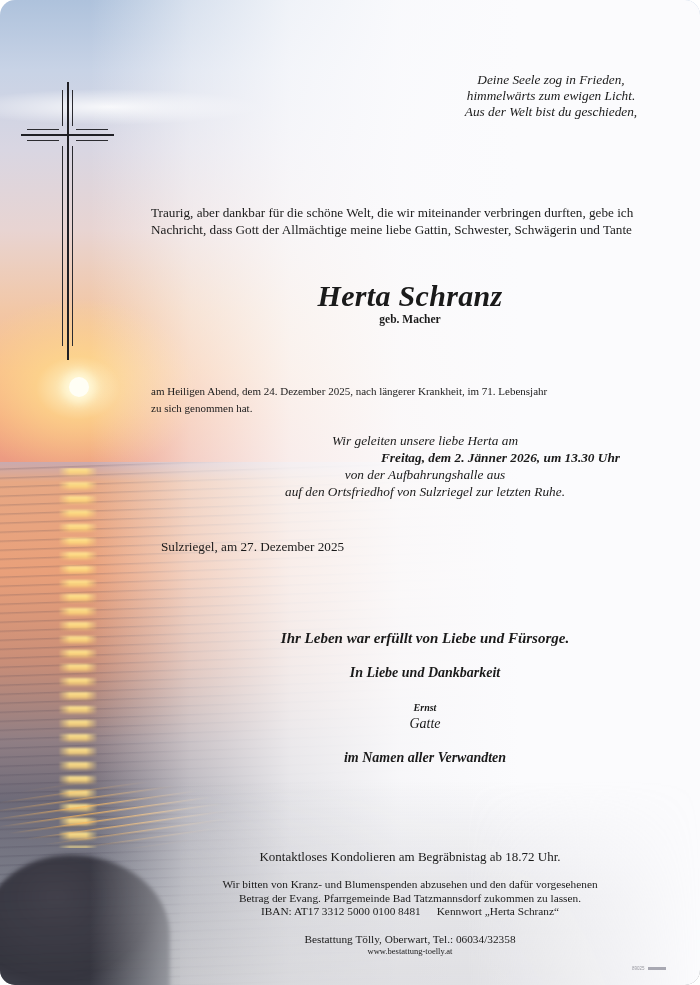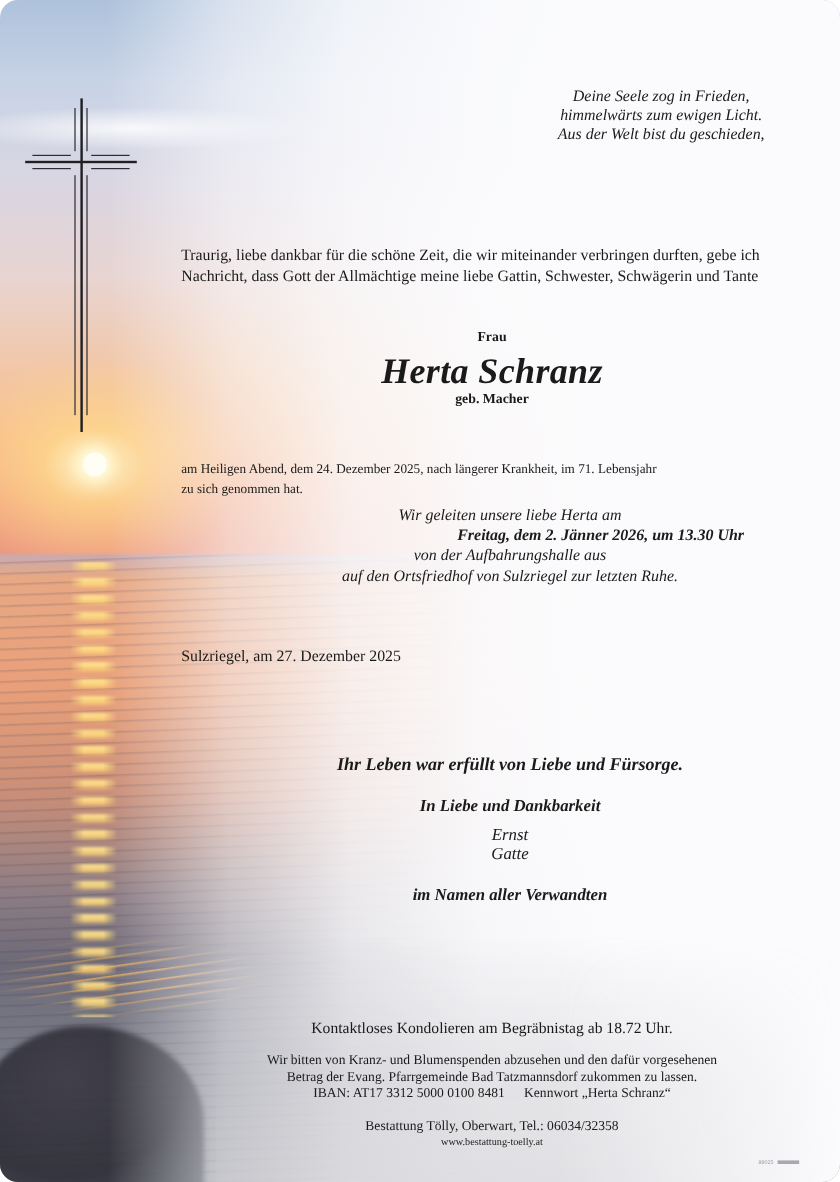--- a/index.html
+++ b/index.html
@@ -86,32 +86,32 @@
   }
   .title-block { position:absolute; left:200px; top:274px; width:420px; text-align:center; }
   .title-block .frau { font-weight:bold; font-size:11.5px; line-height:14px; }
   .title-block .name { font-weight:bold; font-style:italic; font-size:30px; line-height:34px; margin-top:5px; letter-spacing:0.3px; }
   .title-block .geb { font-weight:bold; font-size:11.5px; line-height:14px; margin-top:-1px; }
   .death {
     position:absolute; left:151px; top:383px; width:540px;
     font-size:11px; line-height:17px; white-space:nowrap;
   }
   .funeral {
-    position:absolute; left:230px; top:420px; width:390px;
+    position:absolute; left:230px; top:432px; width:390px;
     text-align:center; font-style:italic; font-size:13.3px; line-height:17px;
   }
   .funeral .bold { font-weight:bold;text-align:right; }
   .funeral div { white-space:nowrap; }
   .place-date {
-    position:absolute; left:151px; top:538px; font-size:13.2px; line-height:17px; white-space:nowrap;
+    position:absolute; left:161px; top:538px; font-size:13.2px; line-height:17px; white-space:nowrap;
   }
   .closing { position:absolute; left:230px; top:629px; width:390px; text-align:center; }
   .closing .motto { font-weight:bold; font-style:italic; font-size:15px; line-height:18px; white-space:nowrap; }
   .closing .thanks { font-weight:bold; font-style:italic; font-size:14px; line-height:18px; margin-top:17px; }
-  .closing .mourner { font-weight:normal; font-style:italic; font-size:14px; line-height:17px; margin-top:6px; }
+  .closing .mourner { font-weight:bold; font-style:italic; font-size:10px; line-height:17px; margin-top:17px; }
   .closing .relation { font-style:italic; font-size:14px; line-height:16px; }
   .closing .family { font-weight:bold; font-style:italic; font-size:14px; line-height:18px; margin-top:17px; }
   .footer { position:absolute; left:190px; top:849px; width:440px; text-align:center; }
   .footer .condolence { font-size:13px; line-height:16px; white-space:nowrap; }
   .footer .donation { font-size:11.3px; line-height:13.5px; margin-top:13px; }
   .footer .donation div { white-space:nowrap; }
   .footer .iban-row span + span { margin-left:16px; }
   .footer .undertaker { font-size:11.3px; line-height:13px; margin-top:14px; white-space:nowrap; }
   .footer .website { font-size:8.5px; line-height:11px; }
   .print-code {
@@ -148,26 +148,25 @@
       <div class="h-b2"></div>
   </div>
 
   <div class="poem">
     <div>Deine Seele zog in Frieden,</div>
     <div>himmelwärts zum ewigen Licht.</div>
     <div>Aus der Welt bist du geschieden,</div>
   </div>
 
   <div class="intro">
-    <div>Traurig, liebe dankbar für die schöne Zeit, die wir miteinander verbringen durften, gebe ich</div>
+    <div>Traurig, aber dankbar für die schöne Welt, die wir miteinander verbringen durften, gebe ich</div>
     <div>Nachricht, dass Gott der Allmächtige meine liebe Gattin, Schwester, Schwägerin und Tante</div>
   </div>
 
   <div class="title-block">
-    <div class="frau">Frau</div>
     <div class="name">Herta Schranz</div>
     <div class="geb">geb. Macher</div>
   </div>
 
   <div class="death">
     <div>am Heiligen Abend, dem 24. Dezember 2025, nach längerer Krankheit, im 71. Lebensjahr</div>
     <div>zu sich genommen hat.</div>
   </div>
 
   <div class="funeral">

